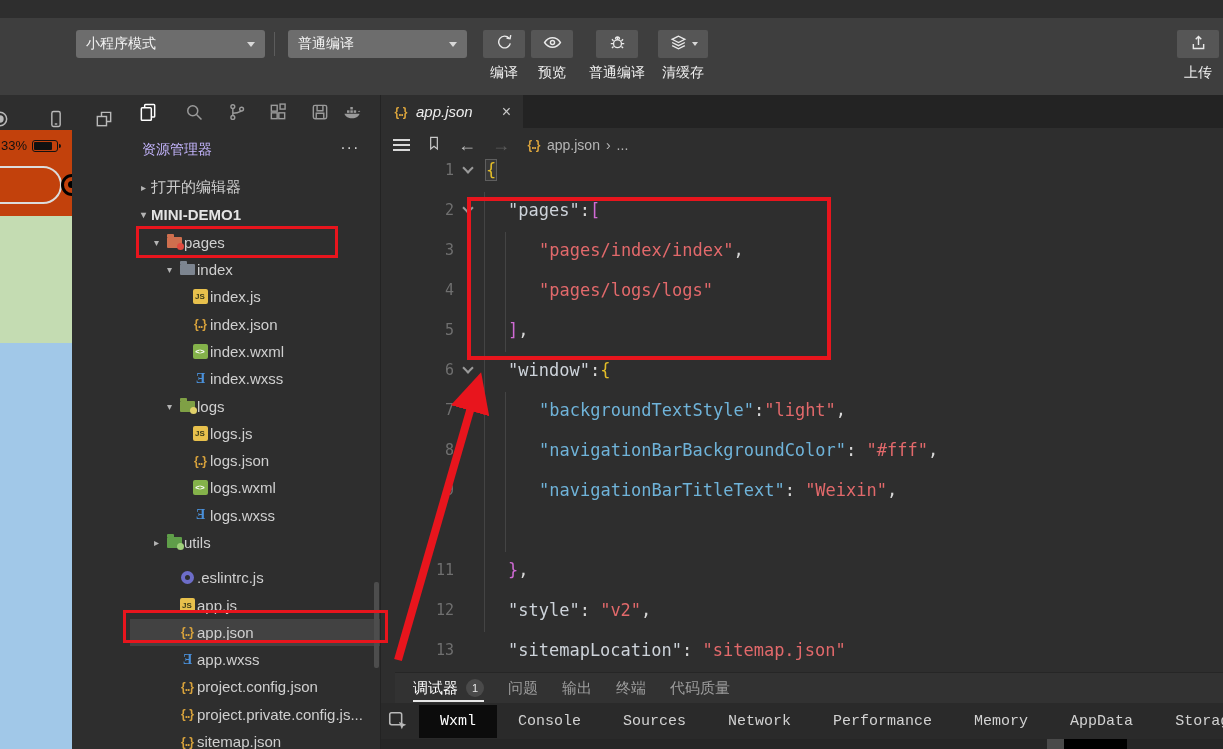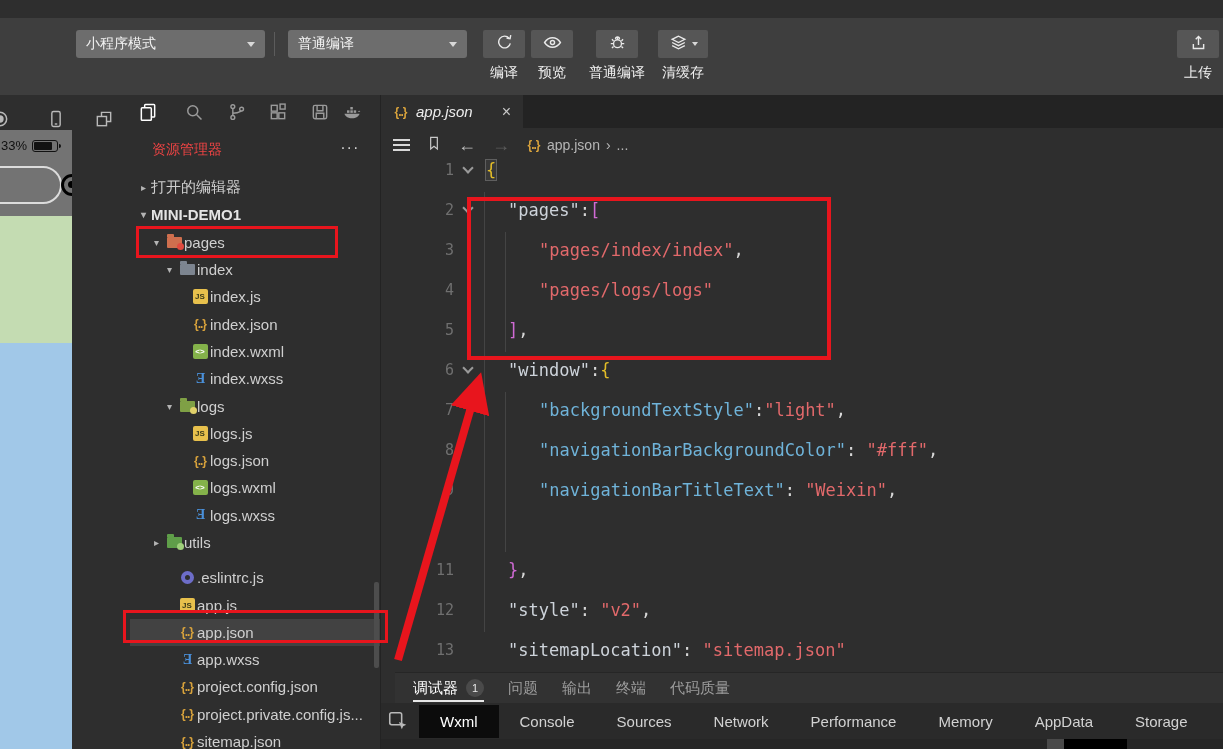--- a/index.html
+++ b/index.html
@@ -25,39 +25,39 @@
   .tbtn svg { width:19px; height:19px; }
   .tlabel { position:absolute; top:46px; font-size:14px; color:#f0f0f0; text-align:center; white-space:nowrap; }
   .tbtn .mini-caret { width:0; height:0; border-left:3px solid transparent; border-right:3px solid transparent; border-top:4px solid #d8d8d8; margin-left:4px; }
 
   
   .main { position:absolute; left:0; top:95px; width:1223px; height:654px; }
 
   
   .sim-icons { position:absolute; left:0; top:0; width:130px; height:35px; color:#b9b9b9; }
   .sim-icons svg { width:20px; height:20px; position:absolute; top:7px; }
-  .sim-white { position:absolute; left:0; top:35px; width:72px; height:86px; background:#737373; overflow:hidden; }
+  .sim-white { position:absolute; left:0; top:35px; width:72px; height:86px; background:#c2410c; overflow:hidden; }
   .battery-txt { position:absolute; left:1px; top:8px; color:#111; font-size:13px; }
   .battery { position:absolute; left:32px; top:10px; width:26px; height:12px; border:1.5px solid #111; border-radius:3px; }
   .battery:before { content:""; position:absolute; left:1px; top:1px; bottom:1px; width:18px; background:#111; border-radius:1px; }
   .battery:after { content:""; position:absolute; right:-4px; top:2.5px; width:2.5px; height:4px; background:#111; border-radius:0 2px 2px 0; }
   .capsule { position:absolute; left:-40px; top:36px; width:102px; height:38px; border:2px solid #dcdcdc; border-radius:20px; }
   .capsule-dot { position:absolute; left:61px; top:44px; width:22px; height:22px; border:3.5px solid #000; border-radius:50%; }
   .capsule-dot:after { content:""; position:absolute; left:4px; top:4px; width:7px; height:7px; background:#000; border-radius:50%; }
   .sim-green { position:absolute; left:0; top:121px; width:72px; height:127px; background:#c4dcb2; }
   .sim-blue  { position:absolute; left:0; top:248px; width:72px; height:406px; background:#a1c8e8; }
 
   
   .explorer { position:absolute; left:130px; top:0; width:250px; height:654px; background:#2e2e2e; }
   .act-icons { position:absolute; left:0; top:0; width:250px; height:35px; }
   .act-icons span { position:absolute; top:7px; color:#9a9a9a; }
   .act-icons span svg { width:20px; height:20px; }
   .act-icons .active { color:#ffffff; }
   .exp-header { position:absolute; left:0; top:38px; width:250px; height:30px; }
-  .exp-title { position:absolute; left:22px; top:8px; font-size:14px; color:#ef4444; }
+  .exp-title { position:absolute; left:12px; top:8px; font-size:14px; color:#c4b5fd; }
   .exp-more { position:absolute; right:20px; top:2px; font-size:16px; letter-spacing:2px; color:#d2d2d2; cursor:pointer; }
   .tree { position:absolute; left:0; top:79px; width:250px; bottom:0; font-size:15px; color:#cfcfcf; }
   .trow { height:27.3px; display:flex; align-items:center; cursor:pointer; white-space:nowrap; }
   .trow.sel { background:#424242; }
   .trow .arr { width:15px; font-size:10px; color:#b4b4b4; flex:0 0 15px; text-align:center; }
   .trow .ficon { width:20px; flex:0 0 20px; display:flex; justify-content:center; align-items:center; }
   .trow.bold { font-weight:bold; color:#e4e4e4; }
   .folder { width:15px; height:11px; border-radius:1px; position:relative; }
   .folder:before { content:""; position:absolute; top:-3px; left:0; width:7px; height:3px; border-radius:1px 1px 0 0; background:inherit; }
   .folder .bdg { position:absolute; right:-2px; bottom:-2px; width:7px; height:7px; border-radius:50%; }
@@ -102,21 +102,21 @@
            display:flex; align-items:flex-end; gap:24px; padding-left:18px; font-size:15px; color:#9c9c9c; }
   .ptab { cursor:pointer; position:relative; display:flex; align-items:center; gap:8px; height:100%; }
   .ptab.active { color:#fff; }
   .ptab.active:after { content:""; position:absolute; left:0; bottom:1px; width:100%; height:2px; background:#e8e8e8; }
   .badge { width:18px; height:18px; border-radius:50%; background:#4a4a4a; color:#e8e8e8; font-size:11px;
            display:flex; align-items:center; justify-content:center; }
   .prow2 { position:absolute; left:0; top:31px; width:843px; height:36px; background:#2a2a2a;
            display:flex; align-items:center; font-size:15px; color:#d2d2d2; }
   .insp { width:26px; height:26px; margin:0 6px 0 6px; color:#b9b9b9; display:flex; align-items:center; justify-content:center; cursor:pointer; }
   .p2div { width:1px; height:20px; background:#474747; margin-right:4px; }
-  .dtab { padding:8px 21px; cursor:pointer; white-space:nowrap; }
+  .dtab { padding:8px 21px; cursor:pointer; white-space:nowrap;font-family:Liberation Mono, monospace; }
   .dtab.active { background:#0c0c0c; color:#fff; }
   .prow3 { position:absolute; left:0; top:67px; width:843px; height:10px; background:#262626; overflow:hidden;
            font-family:"DejaVu Sans Mono", monospace; font-size:13px; white-space:pre; }
   .blkrect { position:absolute; top:0; height:10px; }
 
   
   .redbox { position:absolute; border:3px solid #e8151d; pointer-events:none; z-index:50; }
   .arrow-svg { position:absolute; pointer-events:none; z-index:50; }
 </style>
 </head>

